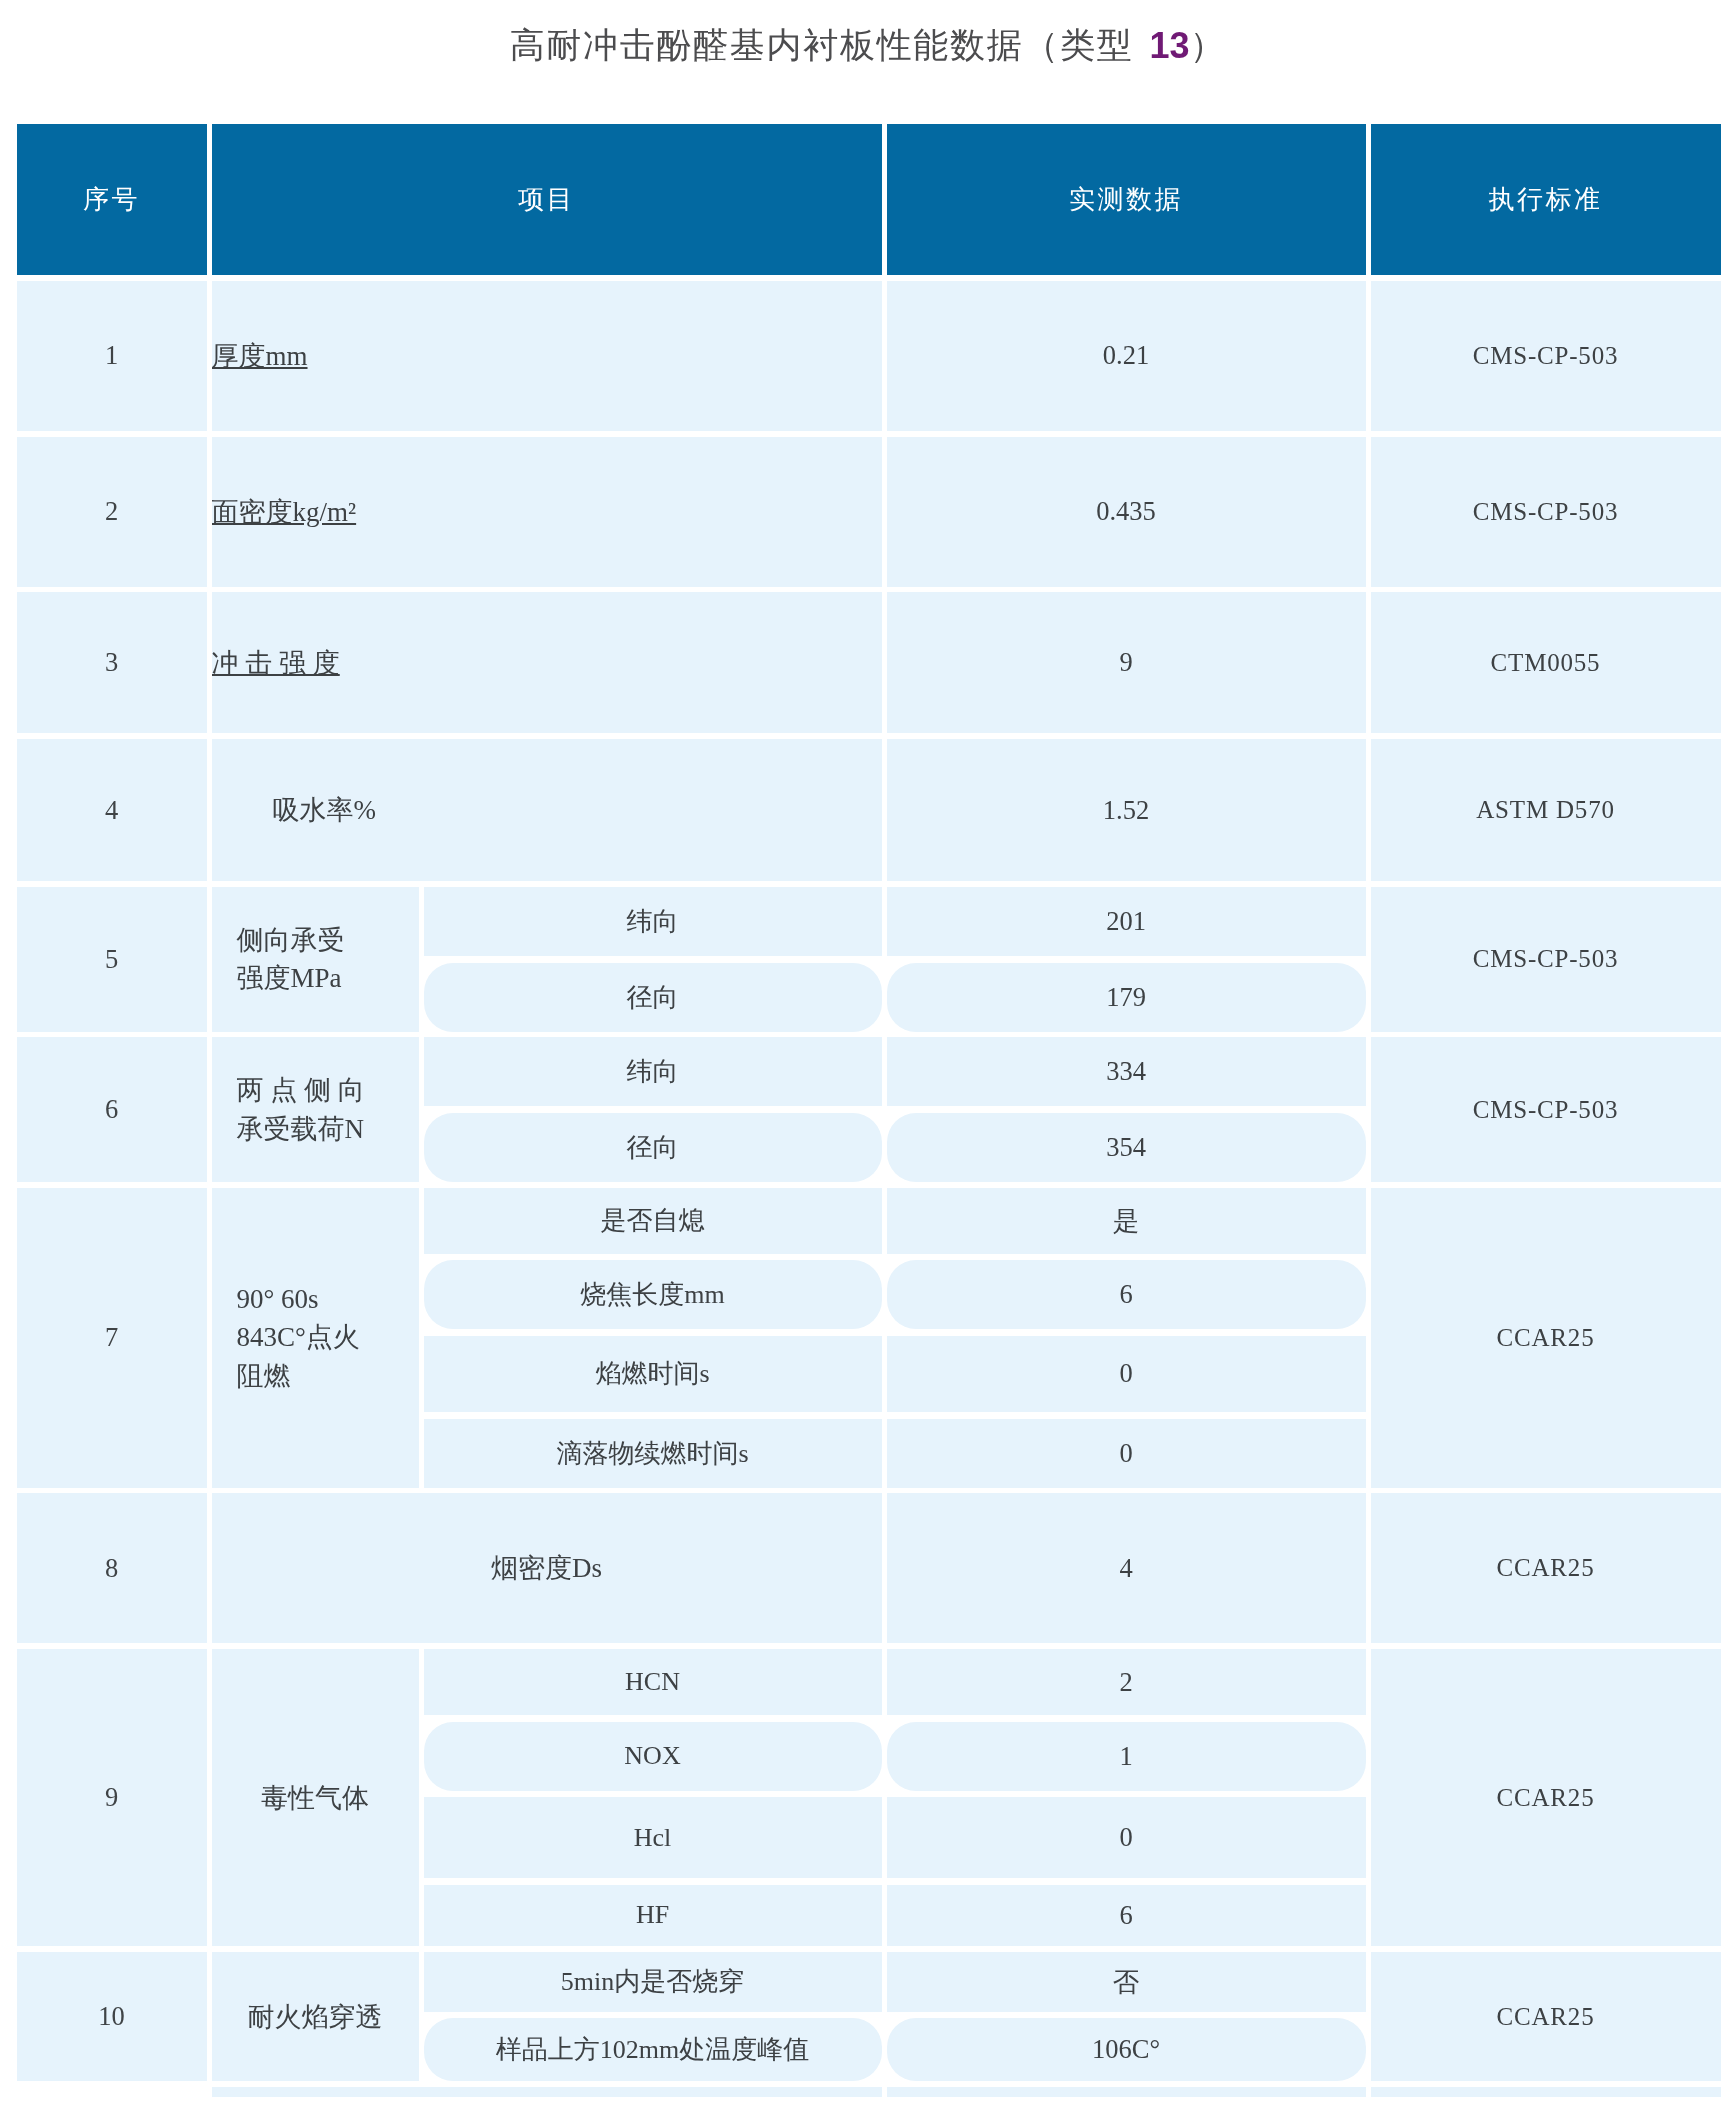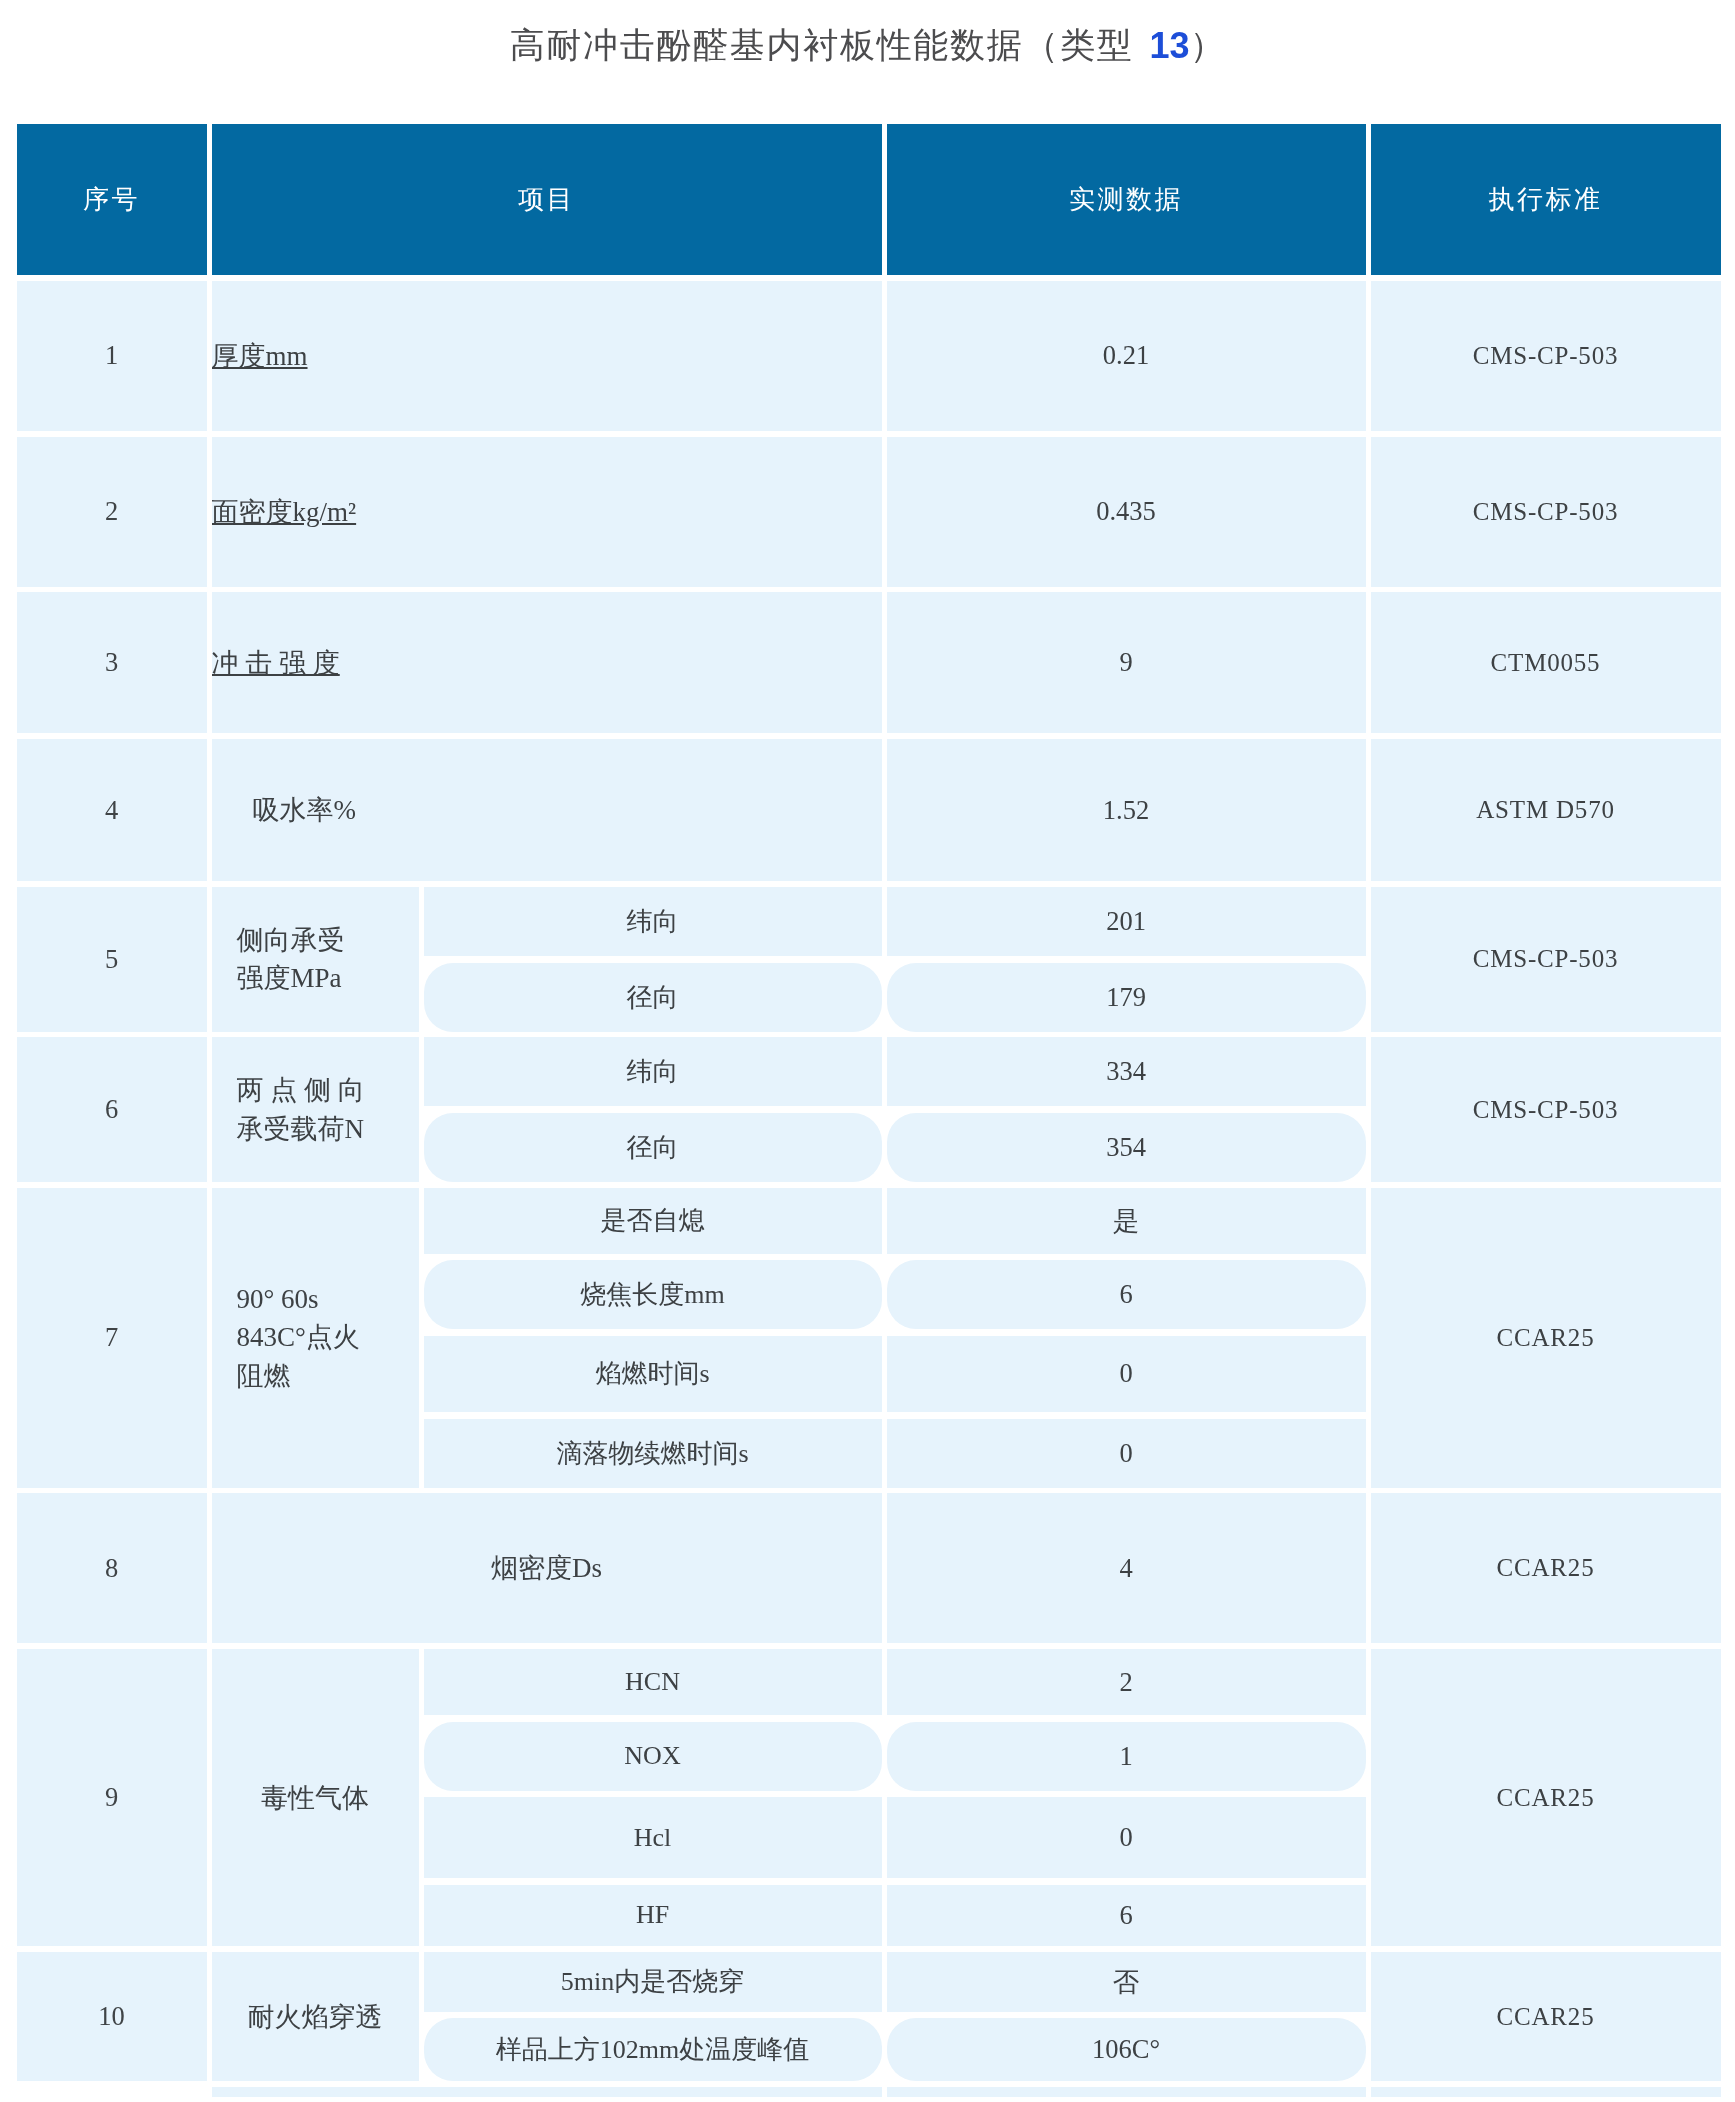--- a/index.html
+++ b/index.html
@@ -13,21 +13,21 @@
   .title-wrap{
     height:91px;
     display:flex;align-items:center;justify-content:center;
   }
   .title{
     font-size:35px;color:#4c4c4e;letter-spacing:1.7px;
     display:flex;align-items:center;
   }
   .title-num{
     font-family:"Liberation Sans","DejaVu Sans",sans-serif;
-    font-weight:700;color:#1d4ed8;font-size:36px;letter-spacing:0;margin-left:16px;
+    font-weight:700;color:#701a75;font-size:36px;letter-spacing:0;margin-left:16px;
   }
   .tbl{
     margin:33px 16.5px 0 16.5px;
     width:1703px;
   }
   .row{
     display:grid;
     grid-template-columns:190px 5px 207px 5px 458px 5px 479px 5px 350px;
     margin-bottom:5.8px;
   }
@@ -56,21 +56,21 @@
   .c-sub{grid-column:5;}
   .c-item{grid-column:3/6;}
   .c-val{grid-column:7;}
   .c-std{grid-column:9;}
   
   .full3{grid-row:1/4;}
   .full7{grid-row:1/8;}
   .g1{grid-row:1;}.g3{grid-row:3;border-radius:29px;}.g5{grid-row:5;}.g7{grid-row:7;}
   
   .left{justify-content:flex-start;text-decoration:underline;}
-  .indent{justify-content:flex-start;padding-left:41px;}
+  .indent{justify-content:flex-start;padding-left:61px;}
   .multi{
     justify-content:flex-start;padding-left:25px;
     white-space:pre-line;text-align:left;line-height:1.42;font-size:27px;
   }
   .item-f{font-size:27px;}
   .sub-f{font-size:26px;}
   .std-f{font-size:25px;letter-spacing:0.8px;}
   .no-f{font-size:26.5px;color:#3f4346;}
 </style>
 </head>

